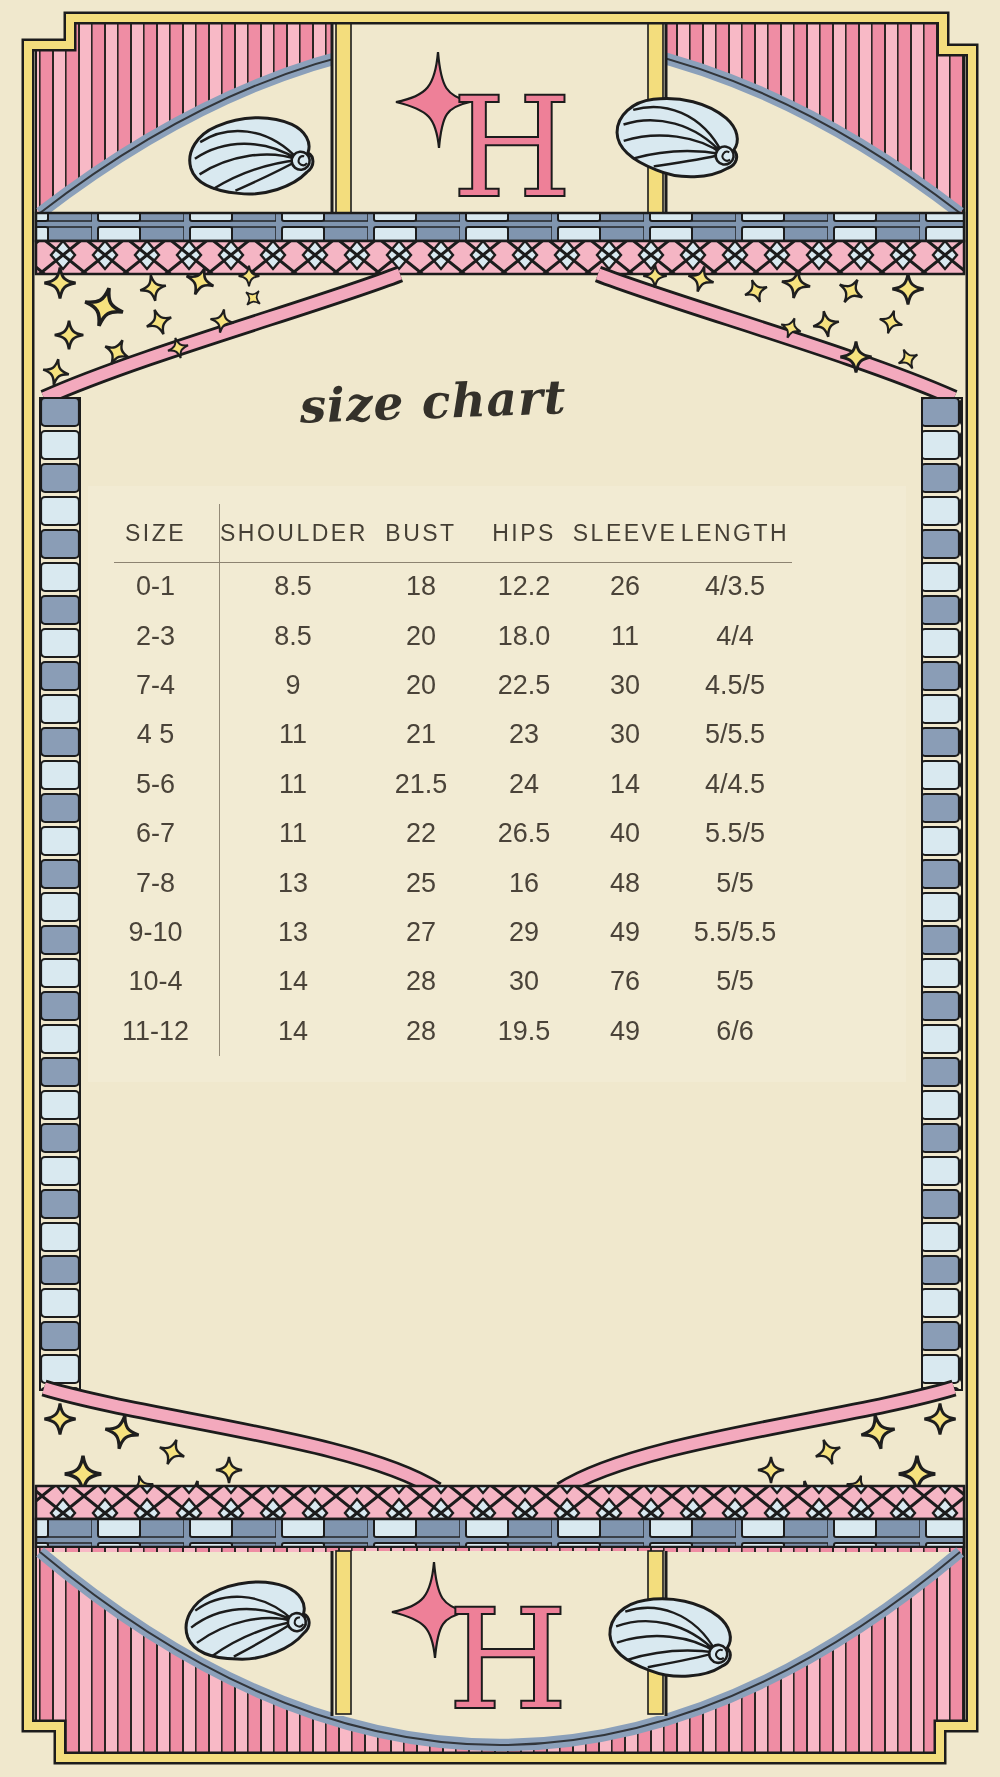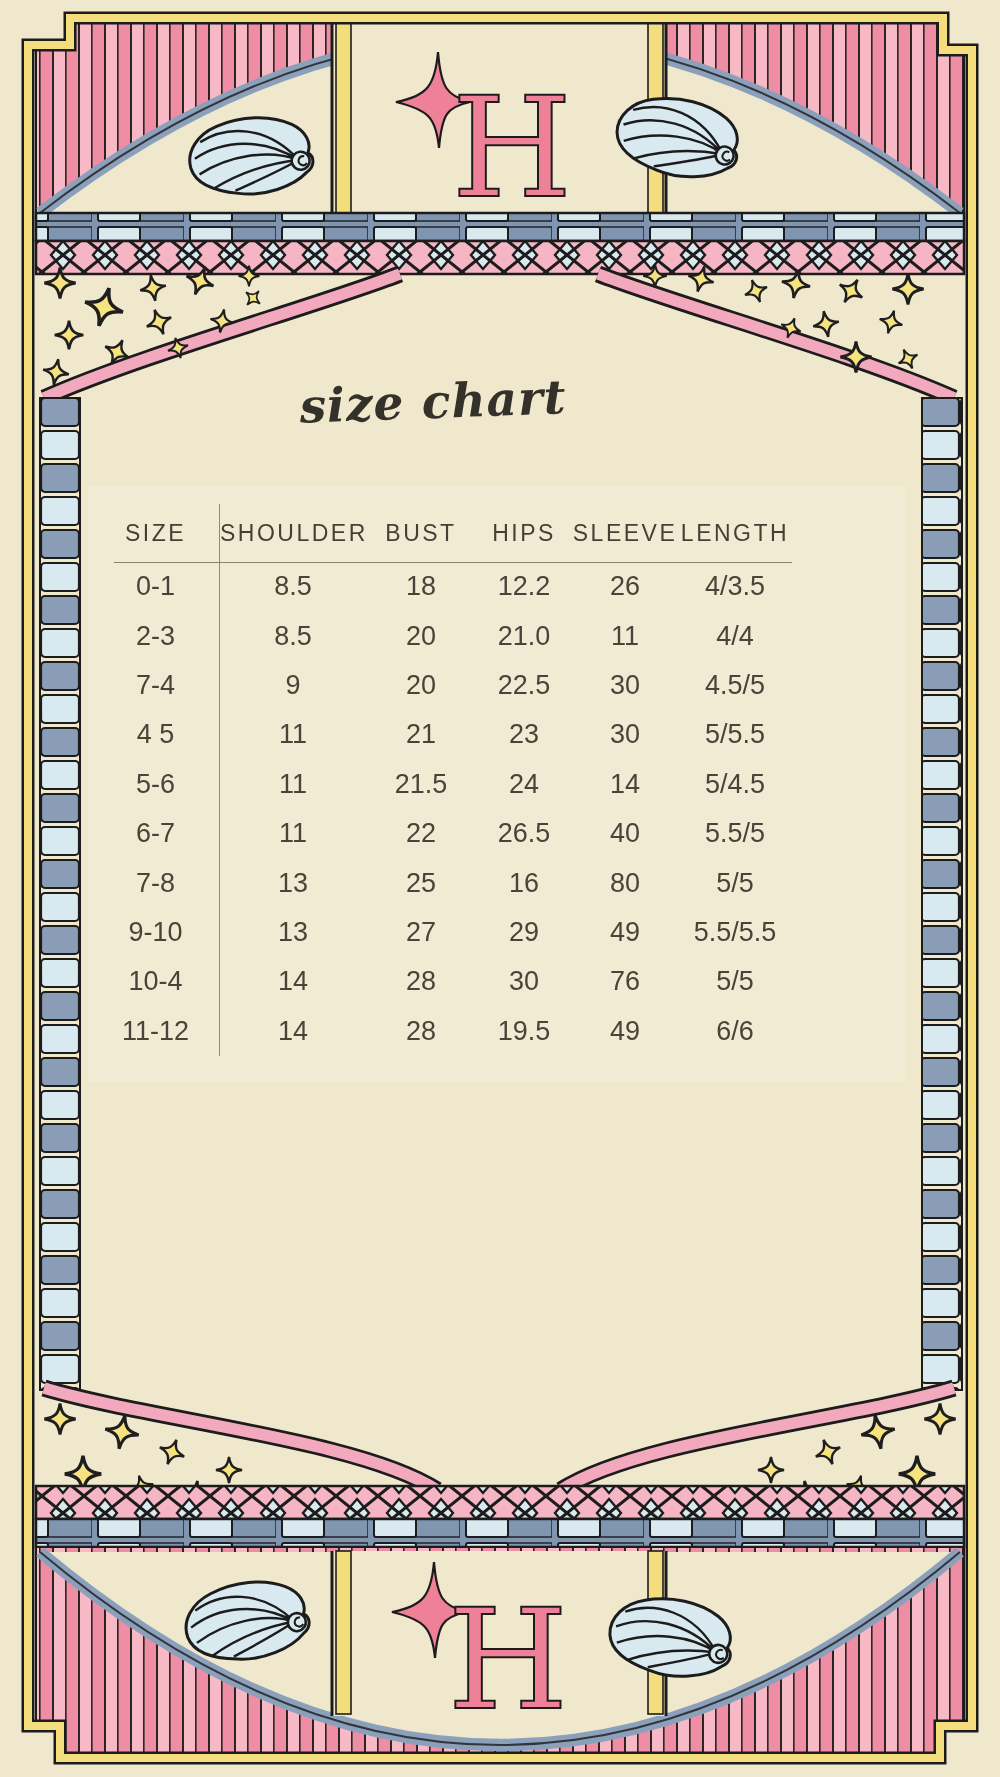--- a/index.html
+++ b/index.html
@@ -245,21 +245,21 @@
         <div class="td">8.5</div>
         <div class="td">18</div>
         <div class="td">12.2</div>
         <div class="td">26</div>
         <div class="td">4/3.5</div>
       </div>
       <div class="tr">
         <div class="td">2-3</div>
         <div class="td">8.5</div>
         <div class="td">20</div>
-        <div class="td">21.0</div>
+        <div class="td">18.0</div>
         <div class="td">11</div>
         <div class="td">4/4</div>
       </div>
       <div class="tr">
         <div class="td">7-4</div>
         <div class="td">9</div>
         <div class="td">20</div>
         <div class="td">22.5</div>
         <div class="td">30</div>
         <div class="td">4.5/5</div>
@@ -271,36 +271,36 @@
         <div class="td">23</div>
         <div class="td">30</div>
         <div class="td">5/5.5</div>
       </div>
       <div class="tr">
         <div class="td">5-6</div>
         <div class="td">11</div>
         <div class="td">21.5</div>
         <div class="td">24</div>
         <div class="td">14</div>
-        <div class="td">5/4.5</div>
+        <div class="td">4/4.5</div>
       </div>
       <div class="tr">
         <div class="td">6-7</div>
         <div class="td">11</div>
         <div class="td">22</div>
         <div class="td">26.5</div>
         <div class="td">40</div>
         <div class="td">5.5/5</div>
       </div>
       <div class="tr">
         <div class="td">7-8</div>
         <div class="td">13</div>
         <div class="td">25</div>
         <div class="td">16</div>
-        <div class="td">80</div>
+        <div class="td">48</div>
         <div class="td">5/5</div>
       </div>
       <div class="tr">
         <div class="td">9-10</div>
         <div class="td">13</div>
         <div class="td">27</div>
         <div class="td">29</div>
         <div class="td">49</div>
         <div class="td">5.5/5.5</div>
       </div>

